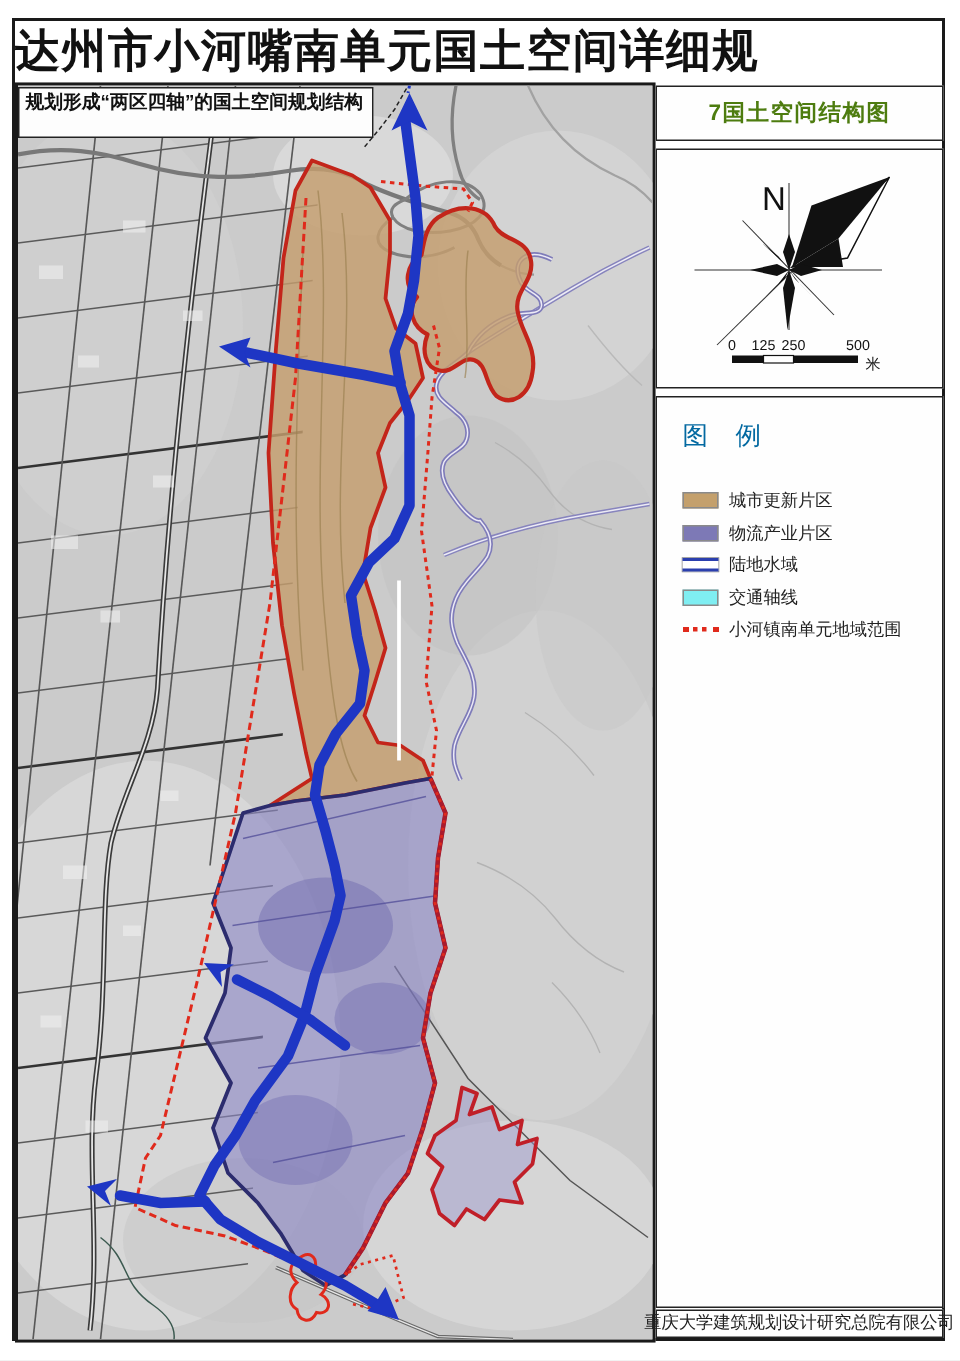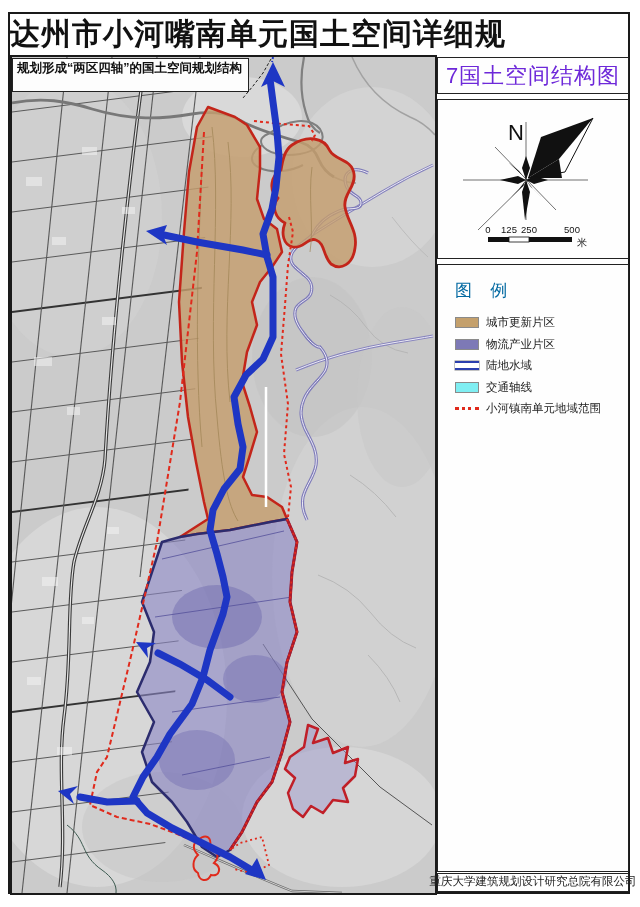--- a/index.html
+++ b/index.html
@@ -3,25 +3,25 @@
 <meta charset="utf-8">
 <style>
   html,body{margin:0;padding:0;background:#ffffff;}
   body{width:640px;height:907px;position:relative;font-family:"Liberation Sans",sans-serif;overflow:hidden;}
   .outer-frame{position:absolute;left:8px;top:12px;width:622px;height:882px;border:2px solid #1a1a1a;box-sizing:border-box;}
   .page-title{position:absolute;left:0;top:14px;width:516px;text-align:center;font-size:30px;font-weight:bold;color:#111;letter-spacing:1px;}
   .map-wrap{position:absolute;left:10px;top:55px;width:423px;height:836px;border:2px solid #1a1a1a;box-sizing:content-box;background:#cbcbcb;}
   .map-overlay-label{position:absolute;left:0px;top:1px;background:#fdfdfd;border:1px solid #222;padding:1px 6px 14px 4px;font-size:12.5px;font-weight:bold;color:#111;white-space:nowrap;z-index:5;}
   .panel-box{position:absolute;left:437px;width:192px;border:1.5px solid #222;box-sizing:border-box;background:#fefefe;}
   .panel-title-box{top:57px;height:37px;display:flex;align-items:center;justify-content:center;}
-  .panel-title{font-size:22px;font-weight:normal;color:#6d28d9;letter-spacing:1px;}
+  .panel-title{font-size:15px;font-weight:bold;color:#4d7c0f;letter-spacing:1px;}
   .compass-box{top:99px;height:160px;}
   .legend-box{top:264px;height:608px;padding:14px 0 0 17px;}
   .legend-title{font-size:17px;color:#0369a1;letter-spacing:7px;font-family:"Liberation Serif",serif;}
-  .legend-list{margin-top:10px;text-align:center;}
+  .legend-list{margin-top:21px;text-align:center;}
   .legend-row{display:flex;align-items:center;height:21.5px;}
   .sw{width:24px;height:11px;margin-right:7px;flex:0 0 24px;box-sizing:border-box;}
   .sw-fill{border:1px solid #8a8a8a;}
   .sw-outline{border:1px solid #555;background:#fff;}
   .sw-double-line{height:9px;background:#fff;border-top:2.5px solid;border-bottom:2.5px solid;box-shadow:0 0 0 0.5px #888;}
   .sw-dotted-line{height:0;border:0;border-top:3px dotted;}
   .legend-label{font-size:11.5px;color:#222;font-family:"Liberation Serif",serif;white-space:nowrap;}
   .credit-box{top:873px;height:19px;display:flex;align-items:flex-start;justify-content:center;}
   .credit-text{font-size:11.5px;color:#222;font-family:"Liberation Serif",serif;white-space:nowrap;}
   svg text{font-family:"Liberation Sans",sans-serif;}

